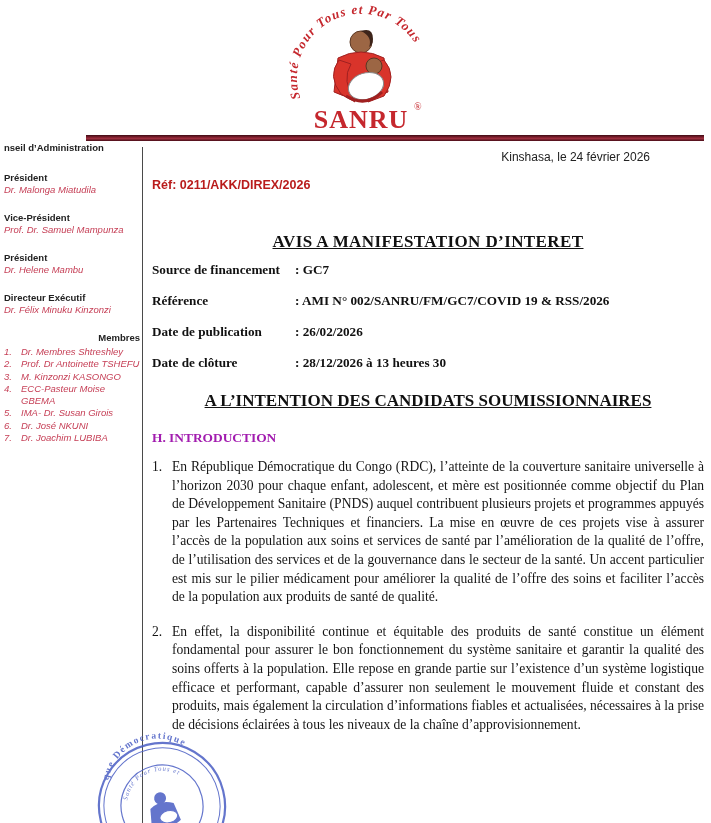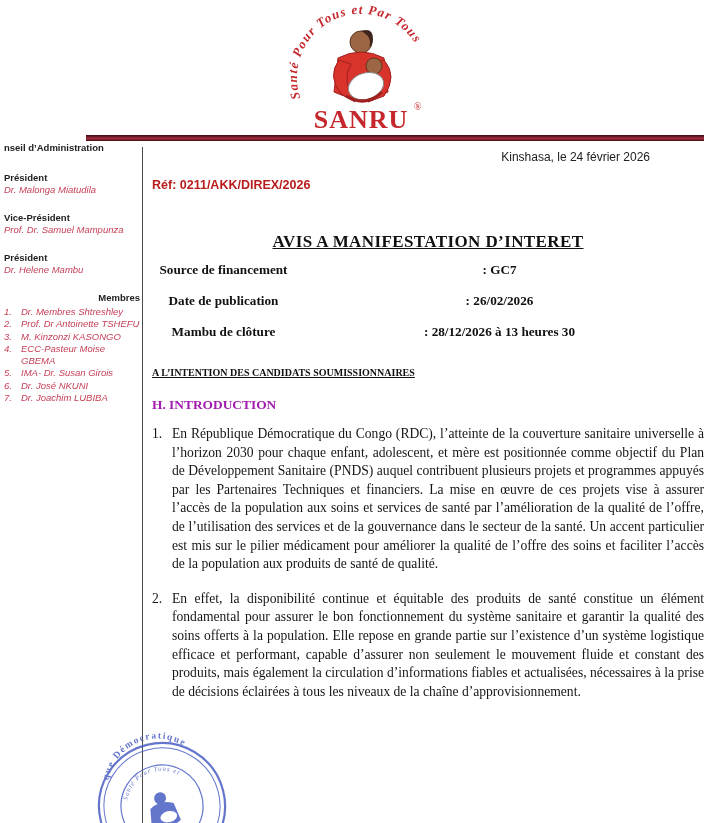--- a/index.html
+++ b/index.html
@@ -38,26 +38,26 @@
     font-size:12.5px;font-weight:bold;color:#b91c1c;
   }
   .doc-title{
     margin-top:40px;text-align:center;font-size:17px;font-weight:bold;
     letter-spacing:.4px;text-decoration:underline;color:#111;
   }
   .doc-subtitle{
     margin-top:34px;text-align:center;font-size:12.8px;font-weight:bold;
     line-height:17.5px;color:#111;padding:0 10px;
   }
-  .kv{margin-top:10px;text-align:center;}
+  .kv{margin-top:10px;}
   .kv-row{display:flex;font-size:13.2px;font-weight:bold;color:#111;height:31px;align-items:flex-start;}
   .kv-label{width:143px;flex:0 0 143px;}
   .kv-value{flex:1;}
   .section-heading{
-    margin-top:12px;text-align:left;font-size:10px;font-weight:bold;
+    margin-top:5px;text-align:center;font-size:17px;font-weight:bold;
     text-decoration:underline;color:#111;
   }
   .intro-heading{margin-top:19px;font-size:13.4px;font-weight:bold;color:#a21caf;}
   .para{display:flex;margin-top:12px;font-size:13.6px;line-height:18.6px;color:#151515;}
   .para + .para{margin-top:16px;}
   .para .pnum{width:20px;flex:0 0 20px;}
   .para .ptext{flex:1;text-align:justify;}
   
   .stamp{position:absolute;left:84px;top:724px;width:160px;height:110px;opacity:.85;pointer-events:none;}
 </style>
@@ -101,20 +101,24 @@
       <div class="sb-role-name">Dr. Malonga Miatudila</div>
     </div>
     <div class="sb-role">
       <div class="sb-role-title">Vice-Président</div>
       <div class="sb-role-name">Prof. Dr. Samuel Mampunza</div>
     </div>
     <div class="sb-role">
       <div class="sb-role-title">Président</div>
       <div class="sb-role-name">Dr. Helene Mambu</div>
     </div>
+    <div class="sb-role">
+      <div class="sb-role-title">Directeur Exécutif</div>
+      <div class="sb-role-name">Dr. Félix Minuku Kinzonzi</div>
+    </div>
 
     <div class="sb-members-title">Membres</div>
     <div class="sb-member">
       <span class="num">1.</span>
       <span>Dr. Membres Shtreshley</span>
     </div>
     <div class="sb-member">
       <span class="num">2.</span>
       <span>Prof. Dr Antoinette TSHEFU</span>
     </div>
@@ -146,25 +150,29 @@
 
     <div class="doc-title">AVIS A MANIFESTATION D’INTERET</div>
 
 
     <div class="kv">
       <div class="kv-row">
         <span class="kv-label">Source de financement</span>
         <span class="kv-value">: GC7</span>
       </div>
       <div class="kv-row">
+        <span class="kv-label">Référence</span>
+        <span class="kv-value">: AMI N° 002/SANRU/FM/GC7/COVID 19 &amp; RSS/2026</span>
+      </div>
+      <div class="kv-row">
         <span class="kv-label">Date de publication</span>
         <span class="kv-value">: 26/02/2026</span>
       </div>
       <div class="kv-row">
-        <span class="kv-label">Mambu de clôture</span>
+        <span class="kv-label">Date de clôture</span>
         <span class="kv-value">: 28/12/2026 à 13 heures 30</span>
       </div>
     </div>
 
     <div class="section-heading">A L’INTENTION DES CANDIDATS SOUMISSIONNAIRES</div>
     <div class="intro-heading">H. INTRODUCTION</div>
 
     <div class="para">
       <span class="pnum">1.</span>
       <div class="ptext">En République Démocratique du Congo (RDC), l’atteinte de la couverture sanitaire universelle à l’horizon 2030 pour chaque enfant, adolescent, et mère est positionnée comme objectif du Plan de Développement Sanitaire (PNDS) auquel contribuent plusieurs projets et programmes appuyés par les Partenaires Techniques et financiers. La mise en œuvre de ces projets vise à assurer l’accès de la population aux soins et services de santé par l’amélioration de la qualité de l’offre, de l’utilisation des services et de la gouvernance dans le secteur de la santé.  Un accent particulier est mis sur le pilier médicament pour améliorer la qualité de l’offre des soins et faciliter l’accès de la population aux produits de santé de qualité.</div>

